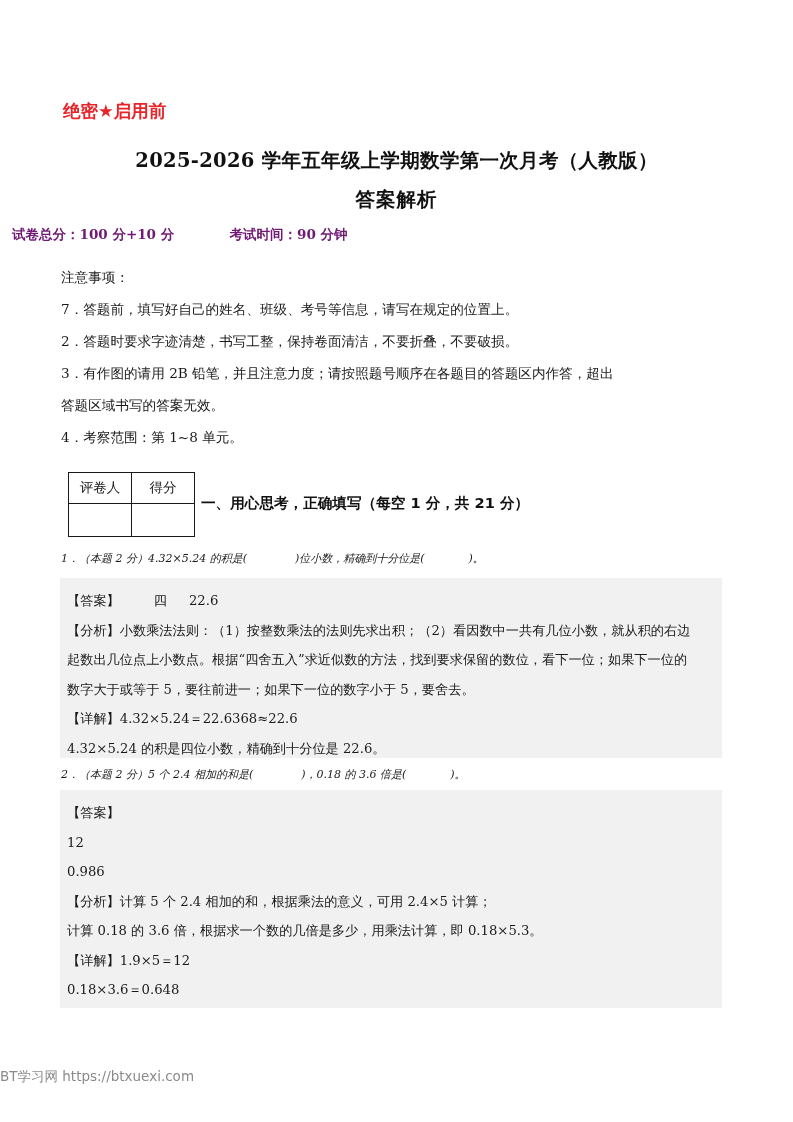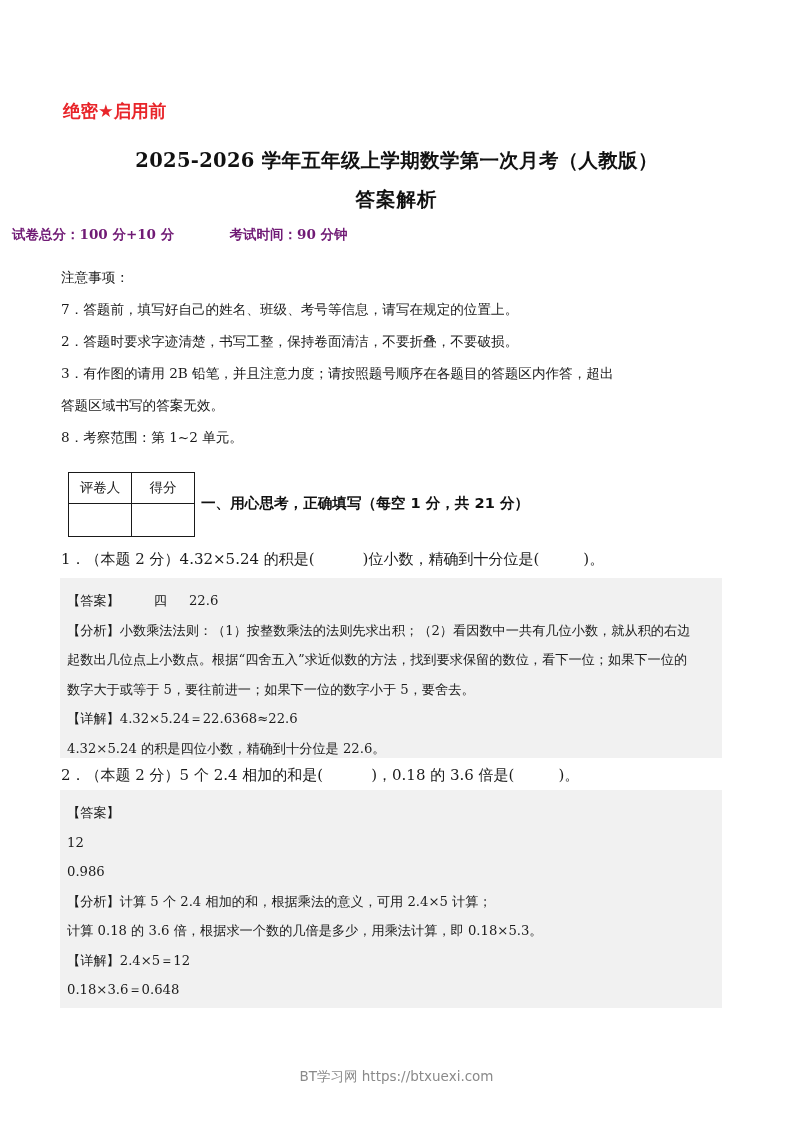--- a/index.html
+++ b/index.html
@@ -130,24 +130,25 @@
     color: #111;
     white-space: nowrap;
   }
 
   
   .question {
     position: absolute;
     left: 61px;
     width: 668px;
     font-family: "DejaVu Serif", "Liberation Serif", serif;
-    font-size: 15px;
+    font-size: 11px;
     line-height: 22px;
     color: #1a1a1a;
     white-space: nowrap;
+    font-style: italic;
   }
   .blank-space {
     display: inline-block;
     width: 48px;
   }
   .blank-space.short {
     width: 44px;
   }
 
   
@@ -177,21 +178,20 @@
     display: inline-block;
     width: 22px;
   }
 
   
   .footer-watermark {
     position: absolute;
     left: 0;
     top: 1068px;
     width: 793px;
-    text-align: center;
     font-family: "DejaVu Sans", "Liberation Sans", sans-serif;
     font-size: 13.5px;
     color: #8a8a8a;
     white-space: nowrap;
   }
 </style>
 </head>
 <body>
 
 <div class="page">
@@ -207,21 +207,21 @@
     <span class="gap"></span>
     <span>考试时间：90 分钟</span>
   </div>
 
   <div class="notice-block">
     <div class="notice-line">注意事项：</div>
     <div class="notice-line">7．答题前，填写好自己的姓名、班级、考号等信息，请写在规定的位置上。</div>
     <div class="notice-line">2．答题时要求字迹清楚，书写工整，保持卷面清洁，不要折叠，不要破损。</div>
     <div class="notice-line">3．有作图的请用 2B 铅笔，并且注意力度；请按照题号顺序在各题目的答题区内作答，超出</div>
     <div class="notice-line hang">答题区域书写的答案无效。</div>
-    <div class="notice-line">8．考察范围：第 1~2 单元。</div>
+    <div class="notice-line">4．考察范围：第 1~8 单元。</div>
   </div>
 
   <table class="grade-table">
     <tbody>
         <tr>
       <td>评卷人</td>
       <td>得分</td>
     </tr>
     <tr>
       <td class="empty"></td>
@@ -257,20 +257,20 @@
 
   <div class="answer-block" style="top:790px; height:218px;">
     <div class="ans-line">【答案】</div>
     <div class="ans-line">12</div>
     <div class="ans-line">0.986</div>
     <div class="ans-line">
       <span class="tag">【分析】</span><span>计算 5 个 2.4 相加的和，根据乘法的意义，可用 2.4×5 计算；</span>
     </div>
     <div class="ans-line">计算 0.18 的 3.6 倍，根据求一个数的几倍是多少，用乘法计算，即 0.18×5.3。</div>
     <div class="ans-line">
-      <span class="tag">【详解】</span><span>2.4×5＝12</span>
+      <span class="tag">【详解】</span><span>1.9×5＝12</span>
     </div>
     <div class="ans-line">0.18×3.6＝0.648</div>
   </div>
 
   <div class="footer-watermark">BT学习网 https://btxuexi.com</div>
 
 </div>
 
 </body></html>

